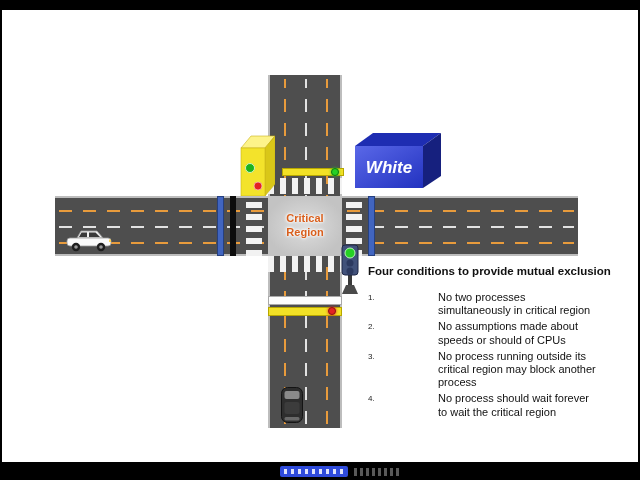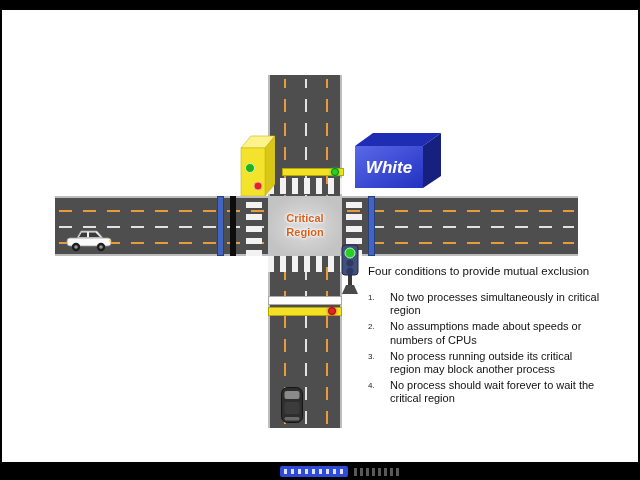--- a/index.html
+++ b/index.html
@@ -45,25 +45,25 @@
   .bar-blue   { background:#4165c0; border:1px solid #26407f; }
   .bar-black  { background:#0d0d0d; }
   .dot { position:absolute; border-radius:50%; z-index:5; }
   .dot-green { width:8px; height:8px; background:#25d025; box-shadow:0 0 3px #25d025; border:1px solid #0e7a0e; }
   .dot-red   { width:8px; height:8px; background:#e32222; box-shadow:0 0 3px #e32222; border:1px solid #8f1212; }
 
   .obj { position:absolute; z-index:6; }
 
   
   .cond-heading { position:absolute; left:366px; top:255px; width:255px;
-                  font-size:11.5px; font-weight:normal; color:#111; white-space:nowrap; z-index:7; }
+                  font-size:11.5px; font-weight:bold; color:#111; white-space:nowrap; z-index:7; }
   .cond-list { position:absolute; left:366px; top:281px; width:232px; z-index:7; }
   .cond-item { display:flex; margin-bottom:3px; }
   .cond-num  { width:22px; flex:0 0 22px; font-size:8px; color:#222; padding-top:2px; }
-  .cond-text { font-size:11px; color:#111; line-height:1.2; width:210px; }
+  .cond-text { font-size:11px; color:#111; line-height:1.2; width:210px;margin-left:48px; }
 
   
   .watermark { position:absolute; left:280px; top:466px; width:68px; height:11px;
                background:#2f4bdc; border-radius:2px; z-index:10; overflow:hidden; }
   .watermark .wm-marks { position:absolute; left:4px; top:3px; right:4px; bottom:3px;
                background:repeating-linear-gradient(90deg,rgba(255,255,255,.85) 0 3px,transparent 3px 7px); }
   .watermark2 { position:absolute; left:354px; top:468px; width:46px; height:8px; z-index:10;
                background:repeating-linear-gradient(90deg,rgba(255,255,255,.35) 0 3px,transparent 3px 6px); }
 </style>
 </head>
@@ -155,21 +155,21 @@
     </svg>
 
     <div class="cond-heading">Four conditions to provide mutual exclusion</div>
     <div class="cond-list">
       <div class="cond-item">
         <span class="cond-num">1.</span>
         <span class="cond-text">No two processes simultaneously in critical region</span>
       </div>
       <div class="cond-item">
         <span class="cond-num">2.</span>
-        <span class="cond-text">No assumptions made about speeds or numbers of CPUs</span>
+        <span class="cond-text">No assumptions made about speeds or should of CPUs</span>
       </div>
       <div class="cond-item">
         <span class="cond-num">3.</span>
         <span class="cond-text">No process running outside its critical region may block another process</span>
       </div>
       <div class="cond-item">
         <span class="cond-num">4.</span>
         <span class="cond-text">No process should wait forever to wait the critical region</span>
       </div>
     </div>

